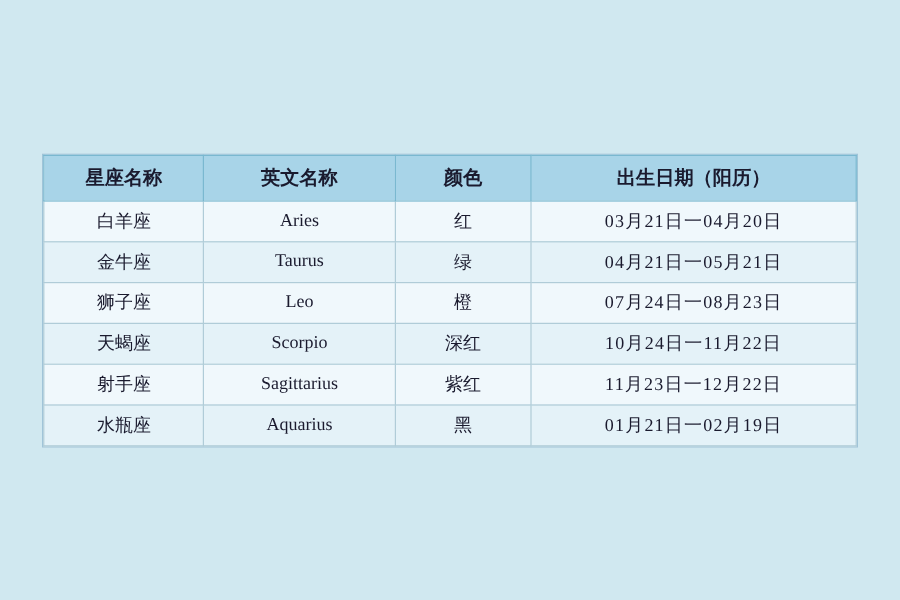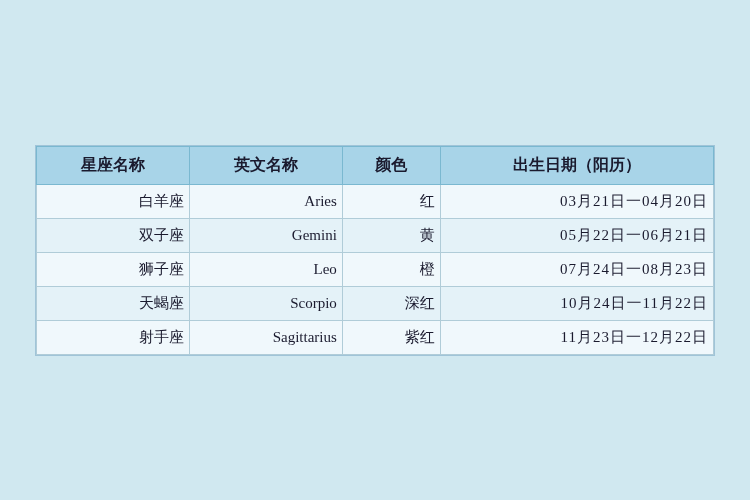--- a/index.html
+++ b/index.html
@@ -45,22 +45,22 @@
     tbody tr {
       background-color: #f0f8fc;
     }
 
     tbody tr:nth-child(even) {
       background-color: #e4f2f8;
     }
 
     tbody td {
       border: 1px solid #b0ccd8;
-      padding: 7px 5px;
-      text-align: right;
+      padding: 7px 27px;
+      text-align: center;
       font-size: 15px;
       color: #1a1a2e;
     }
 
     tbody td:nth-child(1) {
       font-size: 15px;
     }
 
     tbody td:nth-child(2) {
       font-style: normal;
@@ -84,38 +84,44 @@
       </tr>
     </thead>
     <tbody id="table-body">
     <tr>
           <td>白羊座</td>
           <td>Aries</td>
           <td>红</td>
           <td>03月21日一04月20日</td>
         </tr>
         <tr>
-          <td>双子座</td>
-          <td>Gemini</td>
-          <td>黄</td>
-          <td>05月22日一06月21日</td>
+          <td>金牛座</td>
+          <td>Taurus</td>
+          <td>绿</td>
+          <td>04月21日一05月21日</td>
         </tr>
         <tr>
           <td>狮子座</td>
           <td>Leo</td>
           <td>橙</td>
           <td>07月24日一08月23日</td>
         </tr>
         <tr>
           <td>天蝎座</td>
           <td>Scorpio</td>
           <td>深红</td>
           <td>10月24日一11月22日</td>
         </tr>
         <tr>
           <td>射手座</td>
           <td>Sagittarius</td>
           <td>紫红</td>
           <td>11月23日一12月22日</td>
         </tr>
+        <tr>
+          <td>水瓶座</td>
+          <td>Aquarius</td>
+          <td>黑</td>
+          <td>01月21日一02月19日</td>
+        </tr>
       </tbody>
   </table>
 </div>
 
 </body></html>

